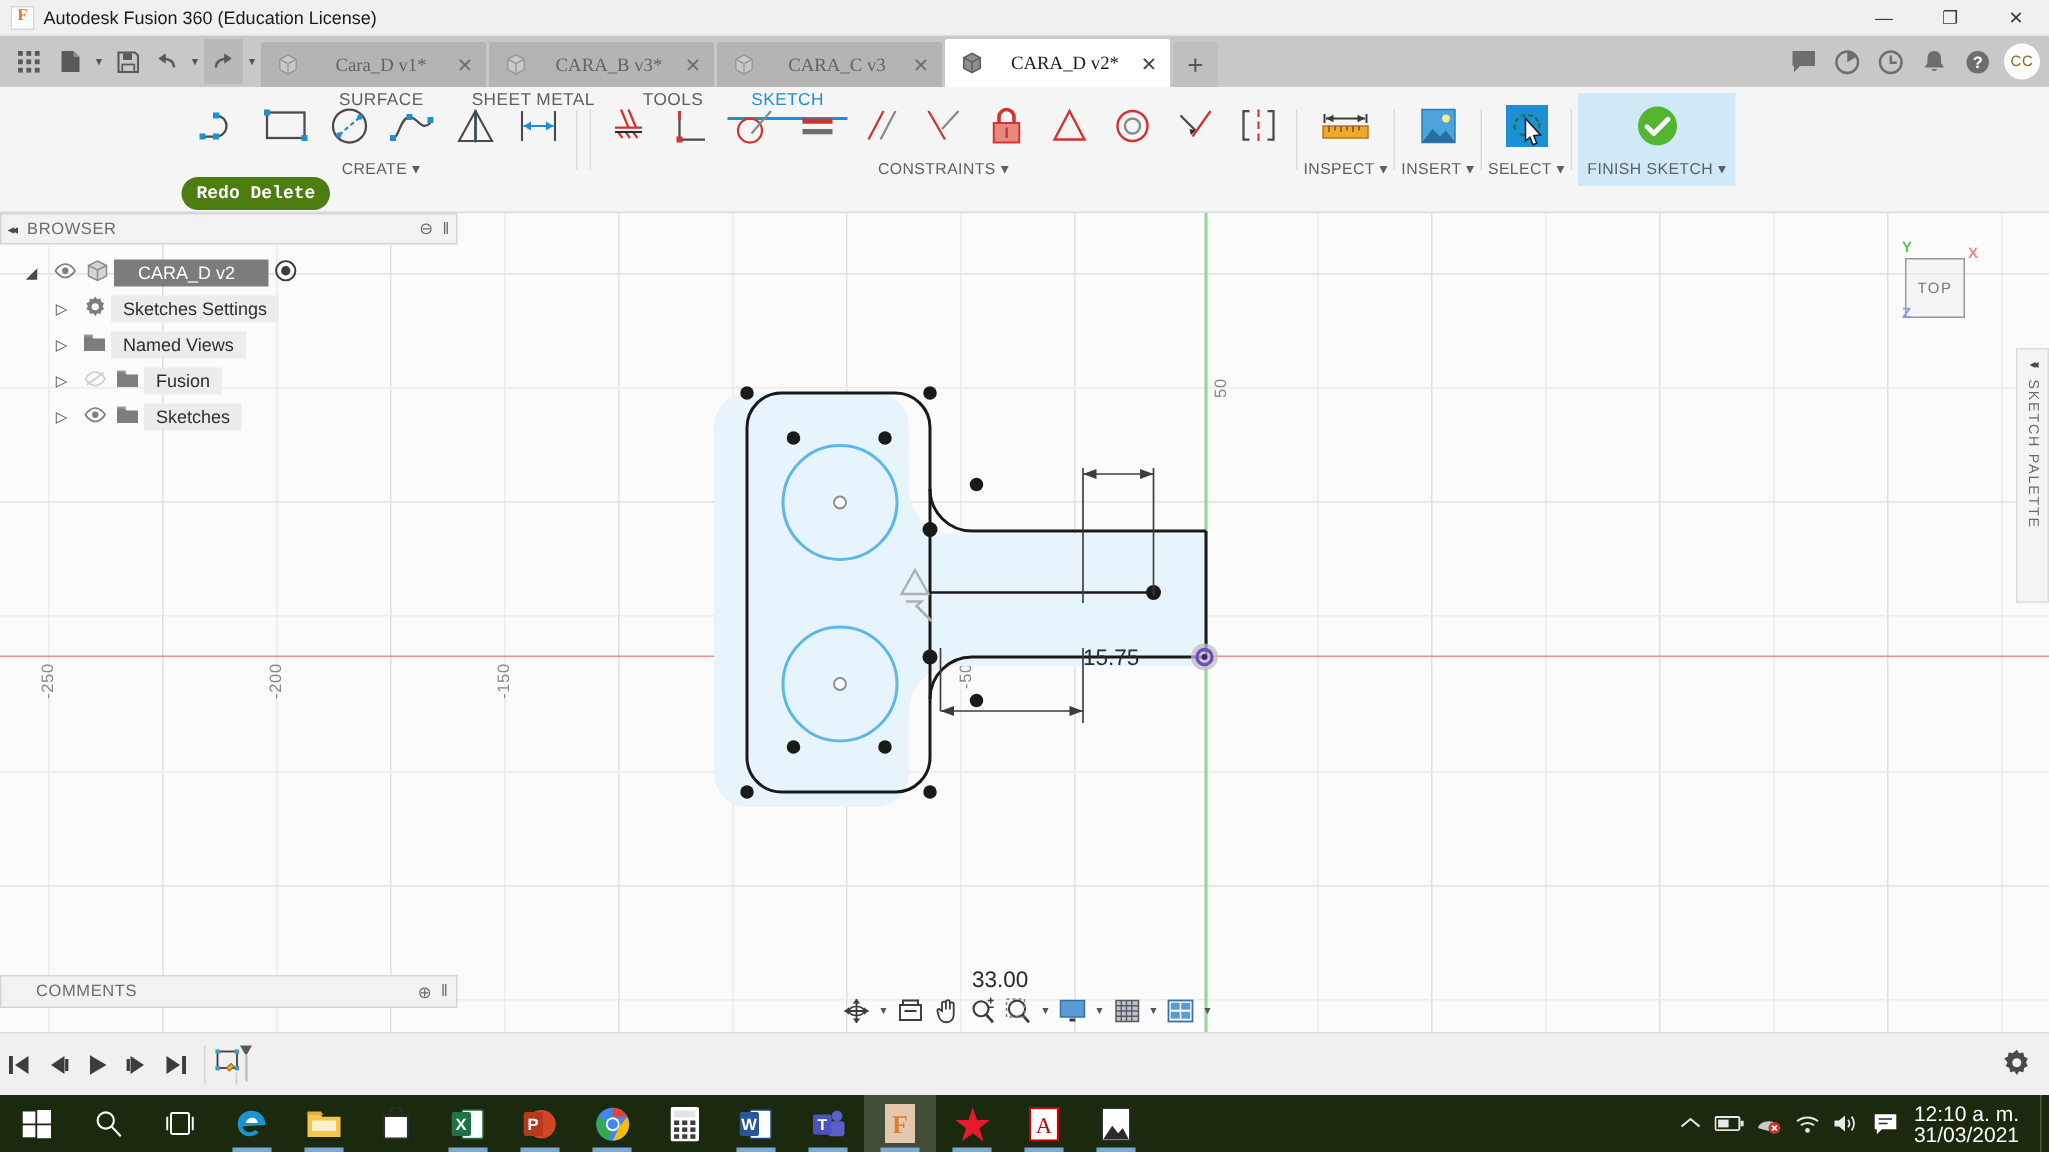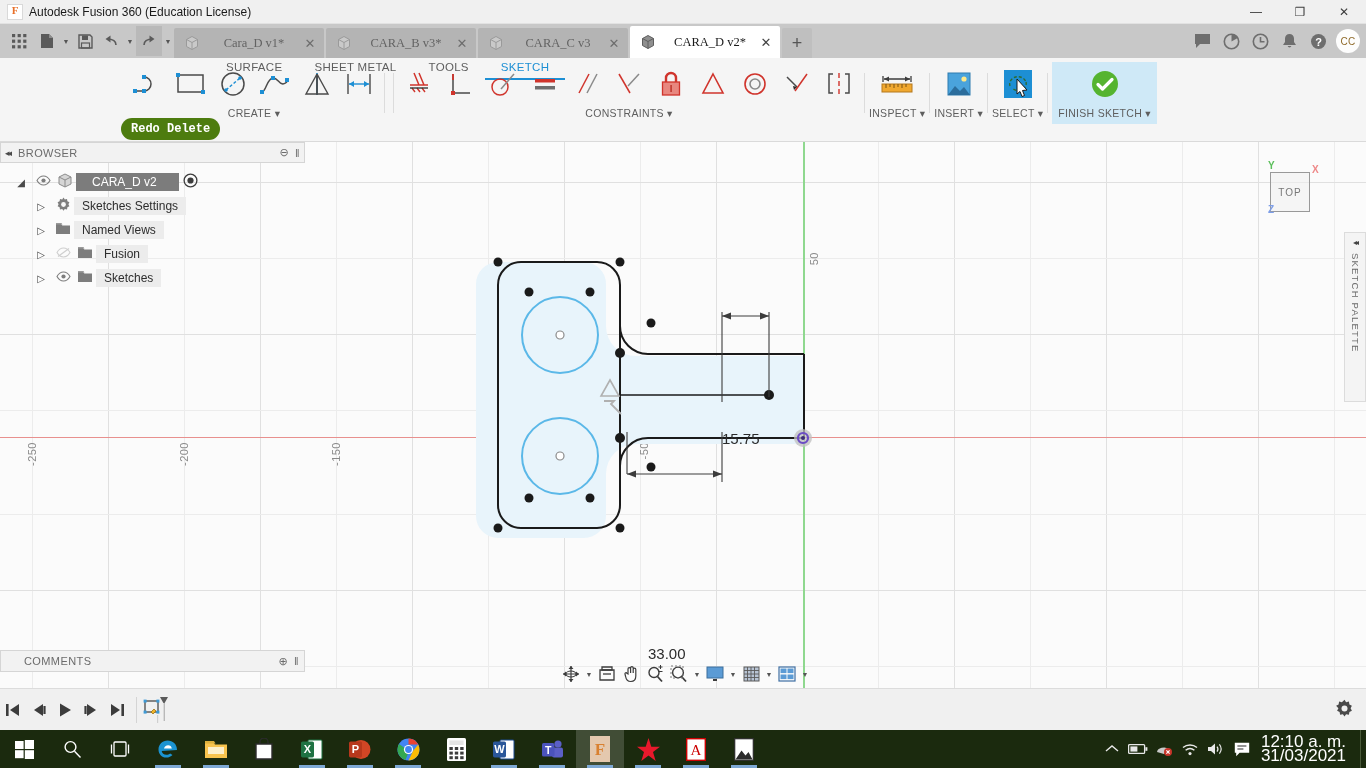--- a/index.html
+++ b/index.html
@@ -208,21 +208,21 @@
     position:relative;
   }
   #taskbar .ti.act { background:rgba(255,255,255,0.17); }
   #taskbar .ti.run::after {
     content:""; position:absolute; bottom:0; left:11px; width:26px; height:3px;
     background:#7ea8d4;
   }
   #tray { margin-left:auto; display:flex; align-items:center; height:38px; }
   #tray .tb2 { width:26px; display:flex; align-items:center; justify-content:center; color:#e8e8e8; }
   #clock {
-    text-align:right; font-size:17px; line-height:14px; color:#fff;
+    text-align:right; font-size:14px; line-height:14px; color:#fff;
     padding:0 10px 0 6px;
   }
   #tray .edge { width:6px; height:38px; border-left:1px solid #4a5a3a; margin-left:4px; }
 </style>
 </head>
 <body>
 
 <div id="titlebar">
   <div class="logo"></div>
   <div class="apptitle">Autodesk Fusion 360 (Education License)</div>

